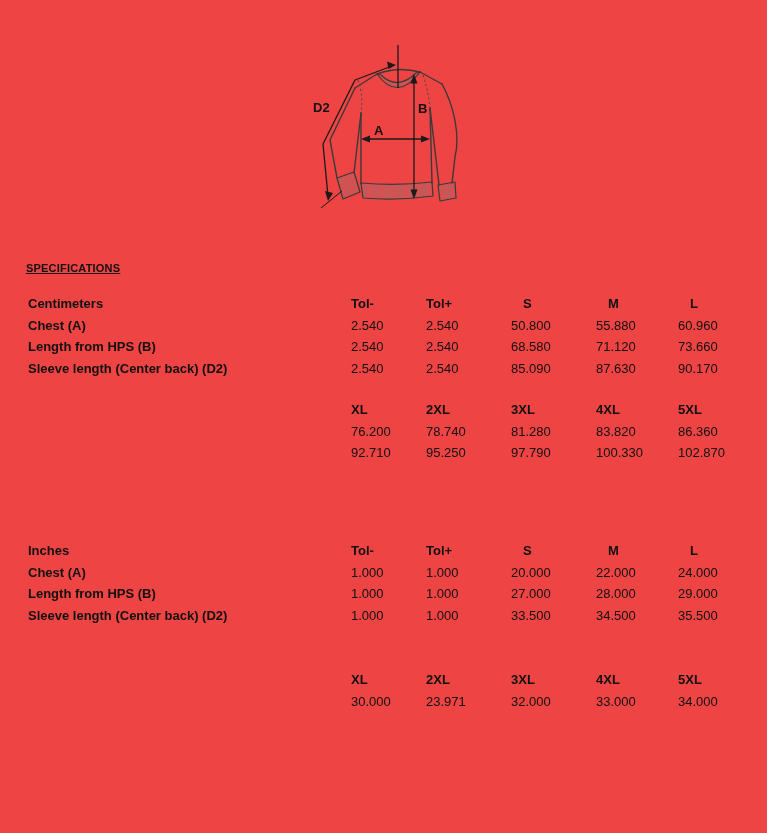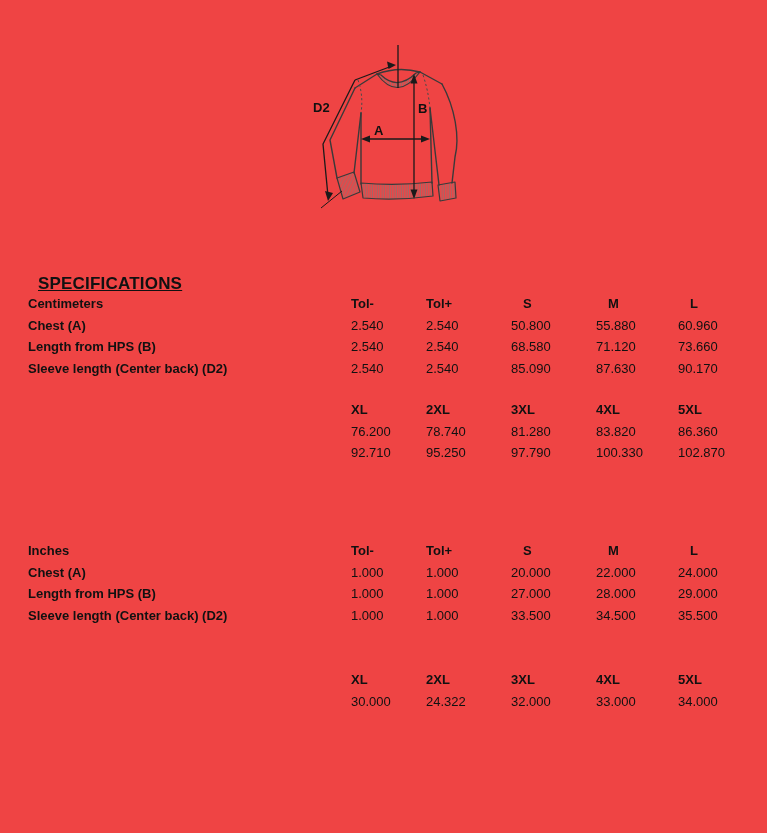--- a/index.html
+++ b/index.html
@@ -16,22 +16,22 @@
     position: absolute;
     left: 297px;
     top: 12px;
     width: 190px;
     height: 215px;
   }
   .title {
     position: absolute;
     left: 22px;
     top: 258px;
-    margin: 16px;
-    font-size: 17px;
+    margin: 4px;
+    font-size: 11px;
     font-weight: bold;
     letter-spacing: 0.2px;
     text-decoration: underline;
   }
   table.spec {
     position: absolute;
     left: 22px;
     width: 745px;
     border-collapse: collapse;
     table-layout: fixed;
@@ -272,21 +272,21 @@
       <th class="lbl"></th>
       <th>XL</th>
       <th>2XL</th>
       <th>3XL</th>
       <th>4XL</th>
       <th>5XL</th>
     </tr>
     <tr>
       <td class="lbl"></td>
       <td>30.000</td>
-      <td>24.322</td>
+      <td>23.971</td>
       <td>32.000</td>
       <td>33.000</td>
       <td>34.000</td>
     </tr>
   </tbody>
     </table>
 
 </div>
 
 </body></html>

